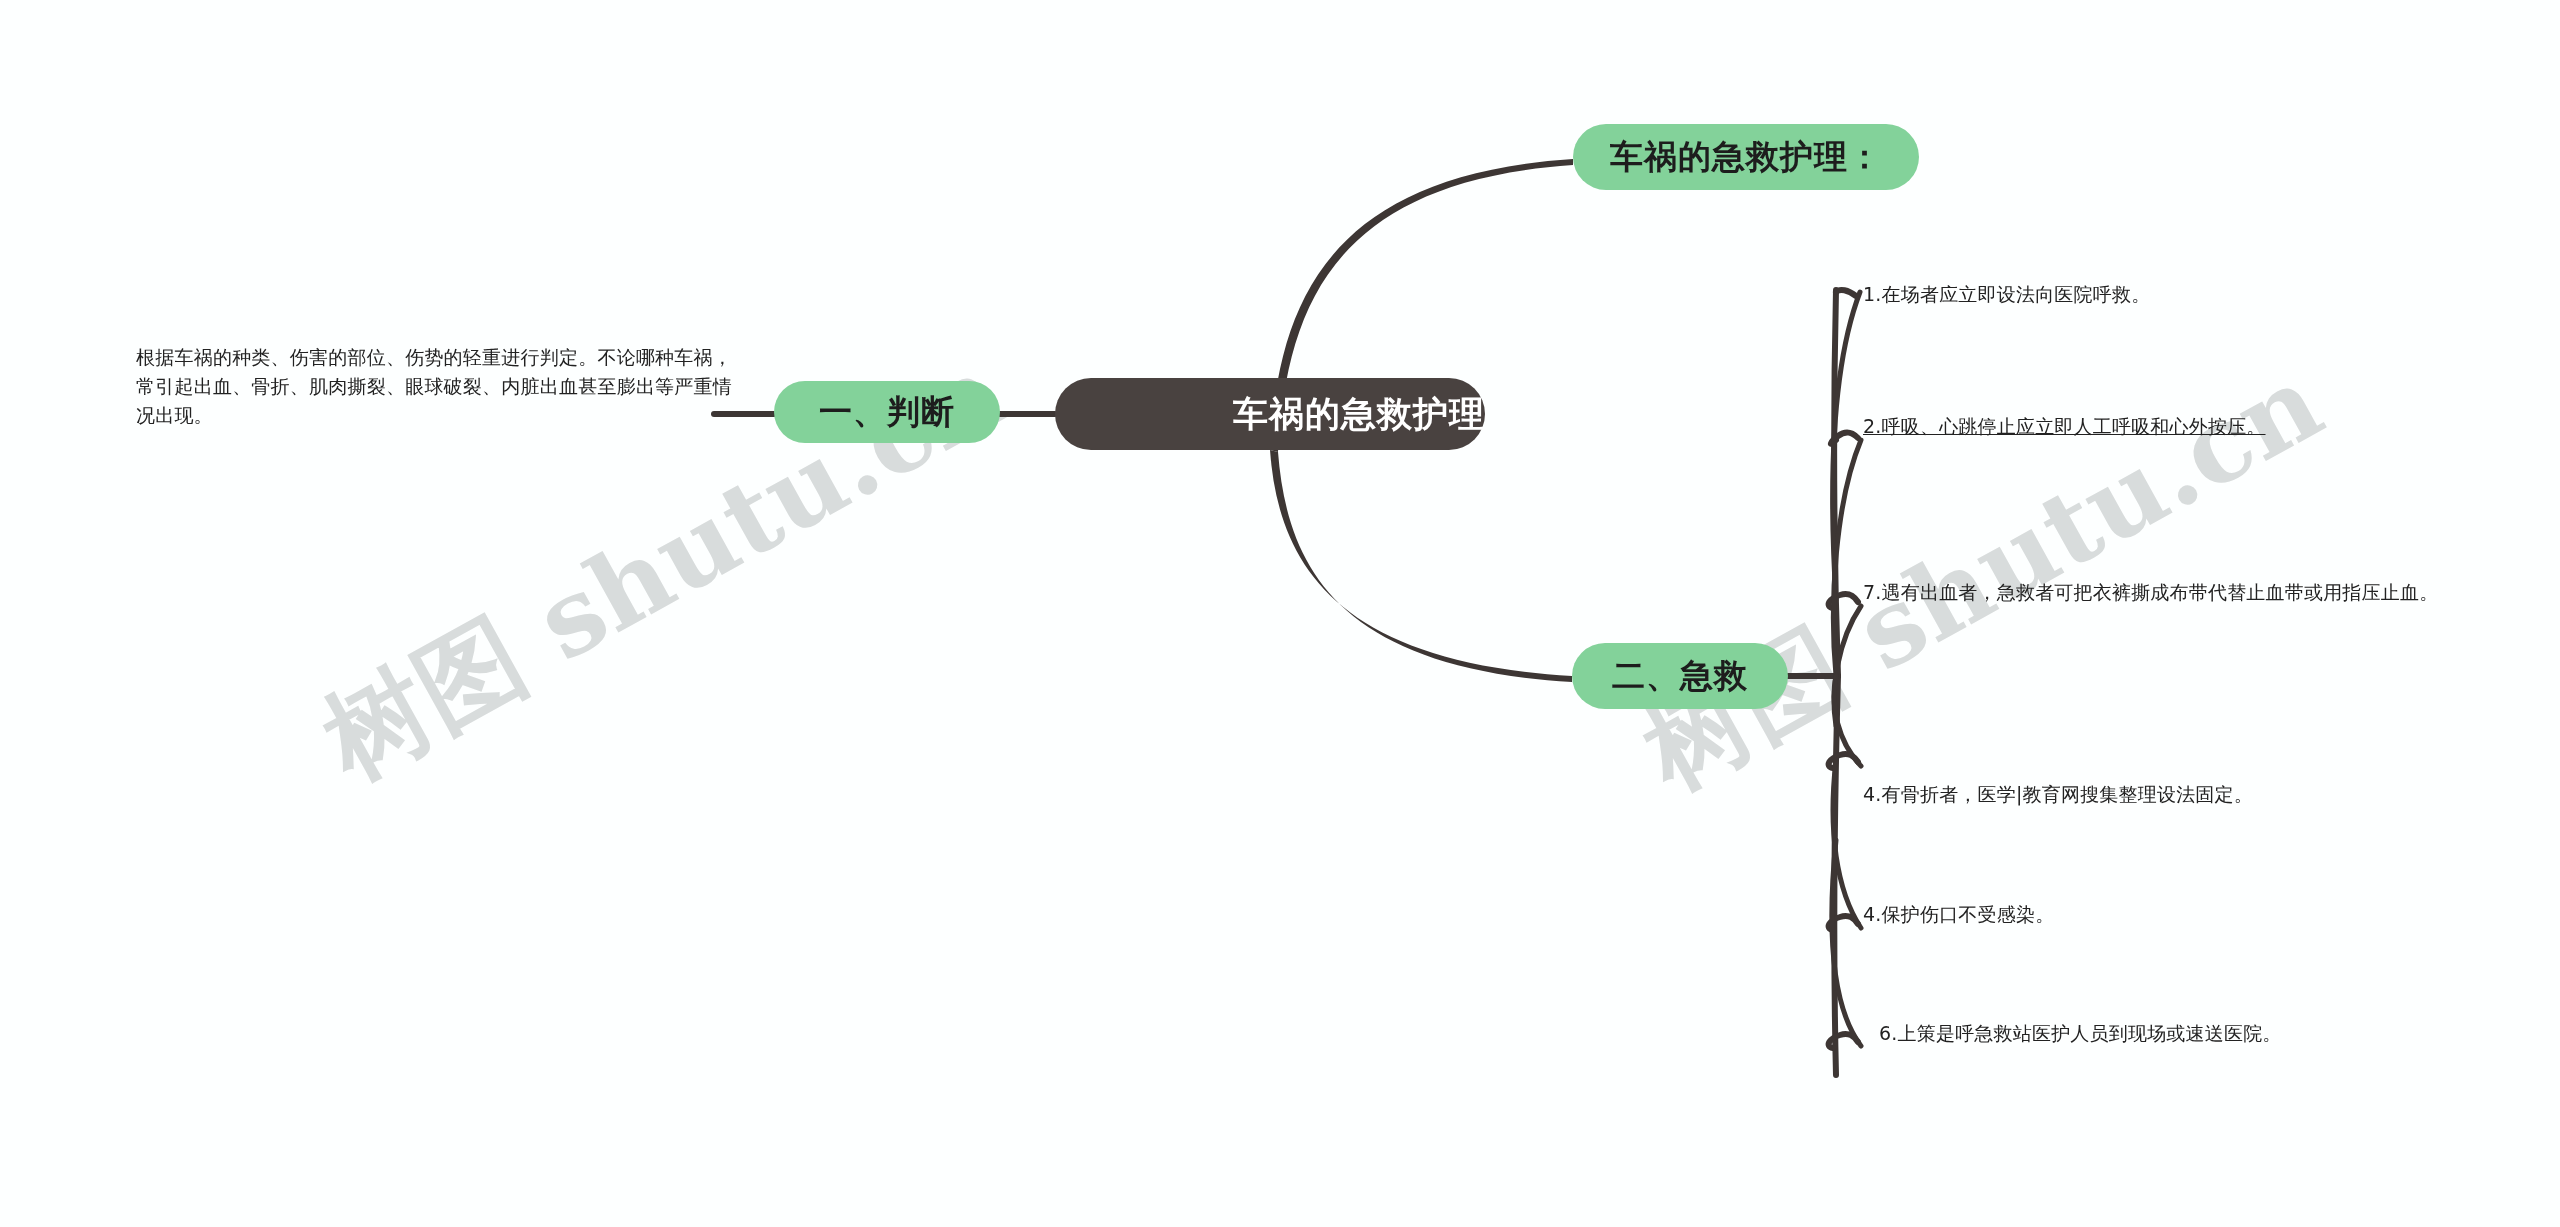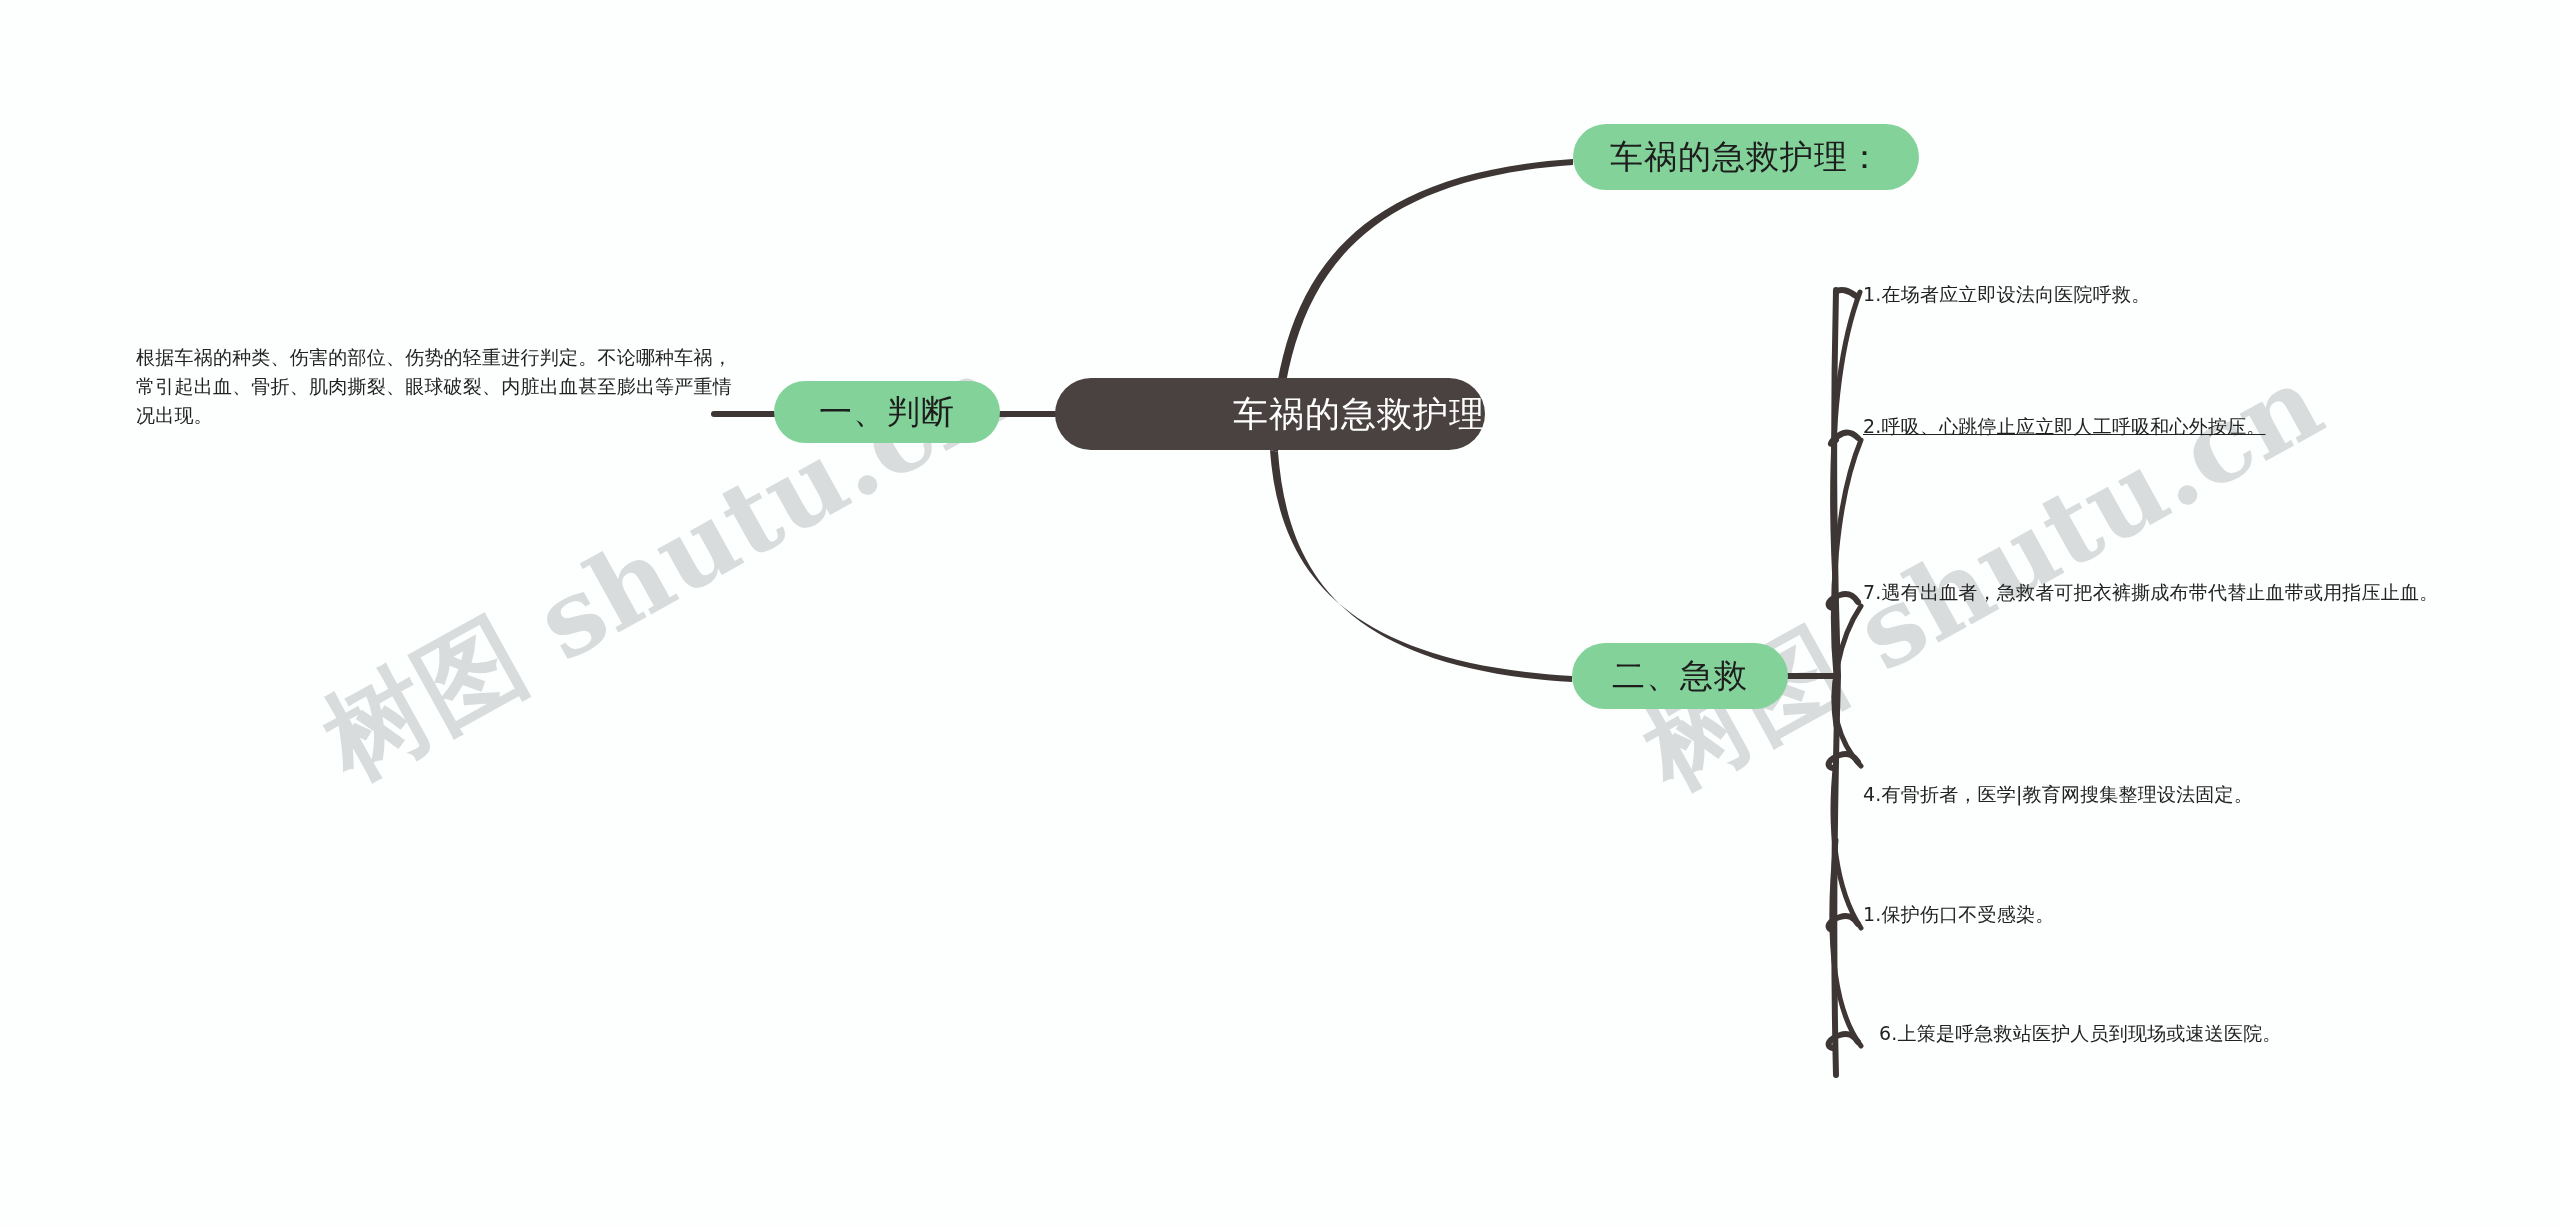--- a/index.html
+++ b/index.html
@@ -52,20 +52,21 @@
   }
 
   
   .node {
     position: absolute;
     box-sizing: border-box;
     display: flex;
     align-items: center;
     justify-content: center;
     white-space: nowrap;
+    font-weight: bold;
   }
 
   .node-root {
     left: 1055px;
     top: 378px;
     width: 430px;
     height: 72px;
     border-radius: 36px;
     background: #494240;
     color: #ffffff;
@@ -188,16 +189,16 @@
   <div class="node node-branch node-topic3">
     <span>二、急救</span>
   </div>
 
   <div class="textblock summary-text">根据车祸的种类、伤害的部位、伤势的轻重进行判定。不论哪种车祸，常引起出血、骨折、肌肉撕裂、眼球破裂、内脏出血甚至膨出等严重情况出现。</div>
 
   <div class="textblock leaf-text leaf-1">1.在场者应立即设法向医院呼救。</div>
   <div class="textblock leaf-text leaf-2">2.呼吸、心跳停止应立即人工呼吸和心外按压。</div>
   <div class="textblock leaf-text leaf-3">7.遇有出血者，急救者可把衣裤撕成布带代替止血带或用指压止血。</div>
   <div class="textblock leaf-text leaf-4">4.有骨折者，医学|教育网搜集整理设法固定。</div>
-  <div class="textblock leaf-text leaf-5">1.保护伤口不受感染。</div>
+  <div class="textblock leaf-text leaf-5">4.保护伤口不受感染。</div>
   <div class="textblock leaf-text leaf-6">6.上策是呼急救站医护人员到现场或速送医院。</div>
 
 </div>
 
 </body></html>

